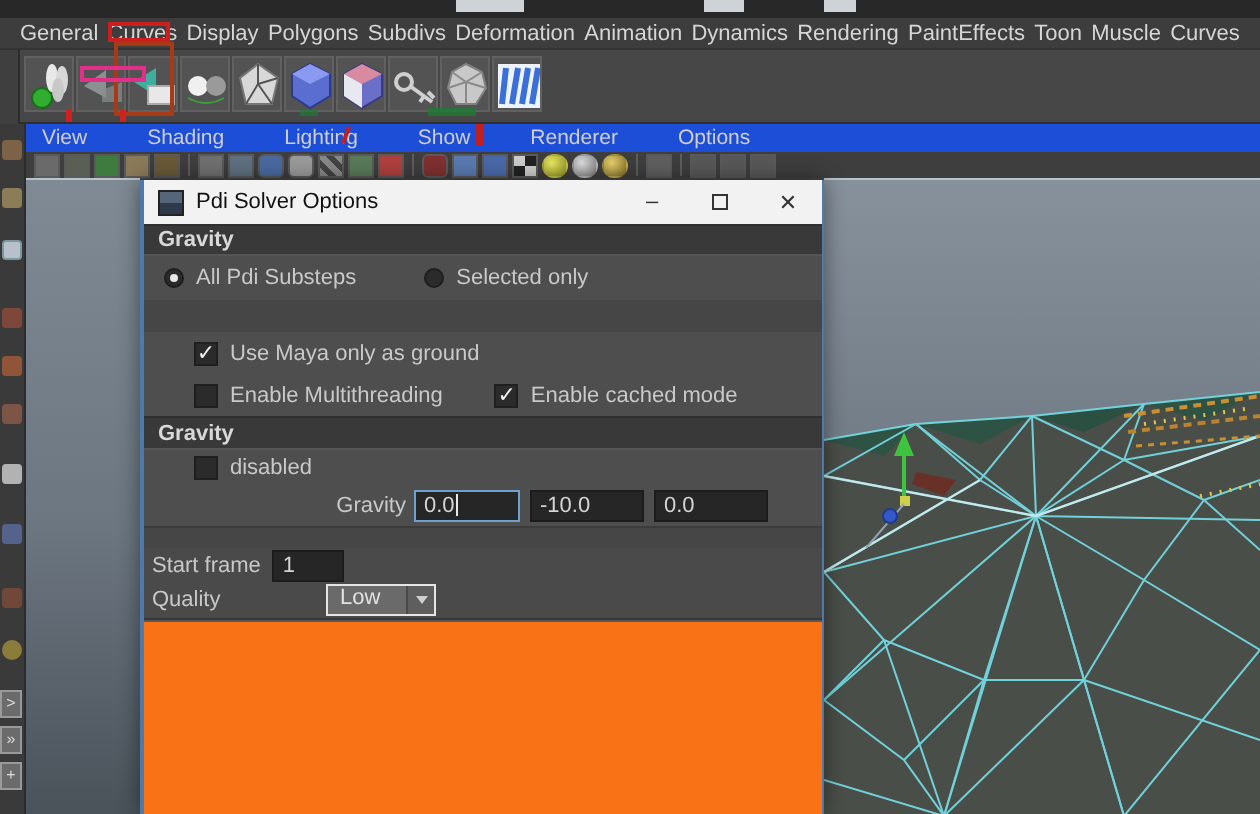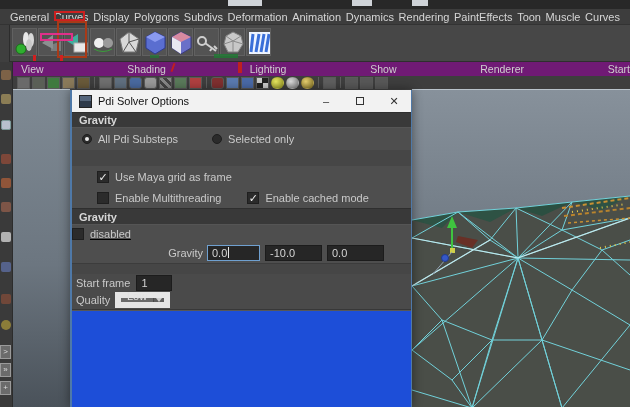--- a/index.html
+++ b/index.html
@@ -15,43 +15,43 @@
              border-bottom:1px solid #333; }
   .menubar span { font-size:11px; color:#d6d6d6; white-space:nowrap; cursor:default; }
   .shelf { position:absolute; left:0; top:25px; width:630px; height:37px; background:#474747;
            border-bottom:1px solid #2e2e2e; }
   .shelf-tab-col { position:absolute; left:0; top:0; width:10px; height:37px; background:#3f3f3f; border-right:1px solid #2c2c2c;}
   .shelf-icons { position:absolute; left:12px; top:3px; display:flex; gap:1px; }
   .tile { width:25px; height:28px; background:#535353; border:1px solid #616161; position:relative; overflow:hidden; }
   .tile svg { position:absolute; left:0; top:0; }
 
   
-  .panelbar { position:absolute; left:13px; top:62px; width:617px; height:14px; background:#701a75;
-              display:flex; gap:15px; align-items:center; padding-left:8px;justify-content:space-between; }
+  .panelbar { position:absolute; left:13px; top:62px; width:617px; height:14px; background:#1d4ed8;
+              display:flex; gap:30px; align-items:center; padding-left:8px; }
   .panelbar span { font-size:10.5px; color:#cfcfcf; }
   .vp-toolbar { position:absolute; left:13px; top:76px; width:617px; height:13px; background:#3e3e3e;
                 display:flex; gap:2px; align-items:center; padding-left:4px; }
   .vpi { width:13px; height:12px; border:1px solid #5a5a5a; background:#4c4c4c; font-size:8px; line-height:10px;
          text-align:center; color:#bbb; overflow:hidden; }
   .vpi.round { border-radius:6px; border-color:transparent; background:transparent; font-size:10px; line-height:11px;}
   .vpsep { width:1px; height:11px; background:#5e5e5e; margin:0 2px; }
 
   
   .toolbox { position:absolute; left:0; top:62px; width:13px; height:345px; background:#3a3a3a; border-right:1px solid #2c2c2c;}
   .toolbox .t { position:absolute; left:1px; width:10px; height:10px; border-radius:2px; opacity:.85; }
   .toolbox .btn { position:absolute; left:0px; width:11px; height:14px; background:#6b6b6b; border:1px solid #9a9a9a;
                   color:#ddd; font-size:8px; line-height:12px; text-align:center; }
 
   
   .vp-left { position:absolute; left:13px; top:89px; width:57px; height:318px;
              background:linear-gradient(#7f8a94, #6c7680 55%, #4a525a); border-top:1px solid #b9c3cb; }
   .vp-right { position:absolute; left:412px; top:89px; width:218px; height:318px; border-top:1px solid #b9c3cb; }
 
   
-  .dialog { position:absolute; left:70px; top:90px; width:342px; height:317px; background:#1d4ed8;
+  .dialog { position:absolute; left:70px; top:90px; width:342px; height:317px; background:#f97316;
             border-left:2px solid #4f79a8; border-right:1px solid #4f79a8; box-shadow:0 0 10px rgba(0,0,0,.45); }
   .titlebar { height:22px; background:#f2f2f2; display:flex; align-items:center; }
   .titlebar .appicon { width:13px; height:13px; margin:0 6px 0 7px; background:#3a4656; border:1px solid #222;
                        background-image:linear-gradient(#55657a 50%, #2e3a4a 50%); }
   .titlebar .title { font-size:11px; color:#111; flex:1; }
   .winbtn { width:34px; height:22px; display:flex; align-items:center; justify-content:center;
             font-size:11px; color:#333; cursor:default; }
   .winbtn .sq { width:8px; height:8px; border:1px solid #333; display:block; }
   .sect { height:16px; background:#393939; border-top:1px solid #2f2f2f; border-bottom:1px solid #555;
           display:flex; align-items:center; padding-left:7px; }
@@ -62,21 +62,21 @@
   .radio { width:10px; height:10px; border-radius:50%; background:#2b2b2b; border:1px solid #1e1e1e;
            display:inline-flex; align-items:center; justify-content:center; }
   .radio .dot { width:4px; height:4px; border-radius:50%; background:#e8e8e8; }
   .cb { width:12px; height:12px; background:#2b2b2b; border:1px solid #1f1f1f; color:#f0f0f0;
         font-size:11px; line-height:11px; text-align:center; }
   .field { background:#262626; border:1px solid #1c1c1c; color:#d4d4d4; font-size:11px;
            height:16px; display:flex; align-items:center; padding:0 4px; }
   .field.focus { border:1px solid #6fa0d0; box-shadow:0 0 0 1px #3d5possible?; }
   .field.focus { border:1px solid #6fa0d0; }
   .caret { width:1px; height:11px; background:#e8e8e8; margin-left:1px; }
-  .dd { height:16px; background:#6a6a6a; border:6px solid #e5e5e5; display:flex; align-items:flex-end; }
+  .dd { height:16px; background:#6a6a6a; border:1px solid #e5e5e5; display:flex; align-items:flex-start; }
   .dd .ddlbl { font-size:11px; color:#e2e2e2; padding:0 6px; flex:1; }
   .dd .arrowbox { width:14px; height:100%; background:#5e5e5e; border-left:1px solid #4a4a4a;
                   display:flex; align-items:center; justify-content:center; }
   .tri { width:0; height:0; border-left:3px solid transparent; border-right:3px solid transparent;
          border-top:4px solid #cfcfcf; }
   .slider-track { height:2px; background:#252525; }
   .slider-handle { width:7px; height:12px; background:#9a9a9a; border:1px solid #c4c4c4; border-radius:2px; }
   .divider { height:2px; background:#383838; border-bottom:1px solid #575757; }
 
   
@@ -194,21 +194,21 @@
     <div class="btn" style="top:301px;">»</div>
     <div class="btn" style="top:319px;">+</div>
   </div>
 
   <div class="panelbar">
     <span>View</span>
     <span>Shading</span>
     <span>Lighting</span>
     <span>Show</span>
     <span>Renderer</span>
-    <span>Start</span>
+    <span>Options</span>
   </div>
 
   <div class="vp-toolbar">
     <span class="vpi" style="background:#6a6a6a"></span>
     <span class="vpi" style="background:#5a5f56"></span>
     <span class="vpi" style="background:#3f7a3f"></span>
     <span class="vpi" style="background:#8a7a5a"></span>
     <span class="vpi" style="background:#6a5a3a"></span>
     <span class="vpsep"></span>
     <span class="vpi" style="background:#707070"></span>
@@ -304,36 +304,36 @@
         </span>
       <span class="lbl">All Pdi Substeps</span>
       <span class="radio" style="margin-left:28px;"></span>
       <span class="lbl">Selected only</span>
     </div>
 
     <div class="row blank" style="height:16px;"></div>
 
     <div class="row" style="height:21px;padding-left:25px;gap:6px;">
       <span class="cb">✓</span>
-      <span class="lbl">Use Maya grid as frame</span>
+      <span class="lbl">Use Maya only as ground</span>
     </div>
 
 
     <div class="row" style="height:21px;padding-left:25px;gap:6px;">
       <span class="cb"></span>
       <span class="lbl">Enable Multithreading</span>
       <span class="cb" style="margin-left:20px;">✓</span>
       <span class="lbl">Enable cached mode</span>
     </div>
 
     <div class="sect" style="height:17px;">
       <span>Gravity</span>
     </div>
 
-    <div class="row" style="height:17px;gap:6px;text-decoration:underline;">
+    <div class="row" style="height:17px;padding-left:25px;gap:6px;">
       <span class="cb"></span>
       <span class="lbl">disabled</span>
     </div>
 
     <div class="row" style="height:21px;">
       <span class="lbl" style="width:131px;text-align:right;">Gravity</span>
       <span class="field focus" style="width:53px;margin-left:4px;">
           <span>0.0</span>
           <span class="caret"></span>
         </span>
@@ -347,21 +347,21 @@
 
     <div class="row blank" style="height:11px;border-top:1px solid #3c3c3c;"></div>
 
     <div style="background:#4a4a4a;">
       <div class="row" style="height:17px;background:#4a4a4a;">
         <span class="lbl" style="padding-left:4px;">Start frame</span>
         <span class="field" style="width:36px;margin-left:6px;">
             <span>1</span>
           </span>
       </div>
-      <div class="row" style="height:18px;background:#4a4a4a;">
+      <div class="row" style="height:18px;background:#4a4a4a;gap:48px;">
         <span class="lbl" style="padding-left:4px;width:43px;">Quality</span>
         <span class="dd" style="width:55px;">
           <span class="ddlbl">Low</span>
           <span class="arrowbox">
               <span class="tri"></span>
             </span>
         </span>
       </div>
     </div>
 

